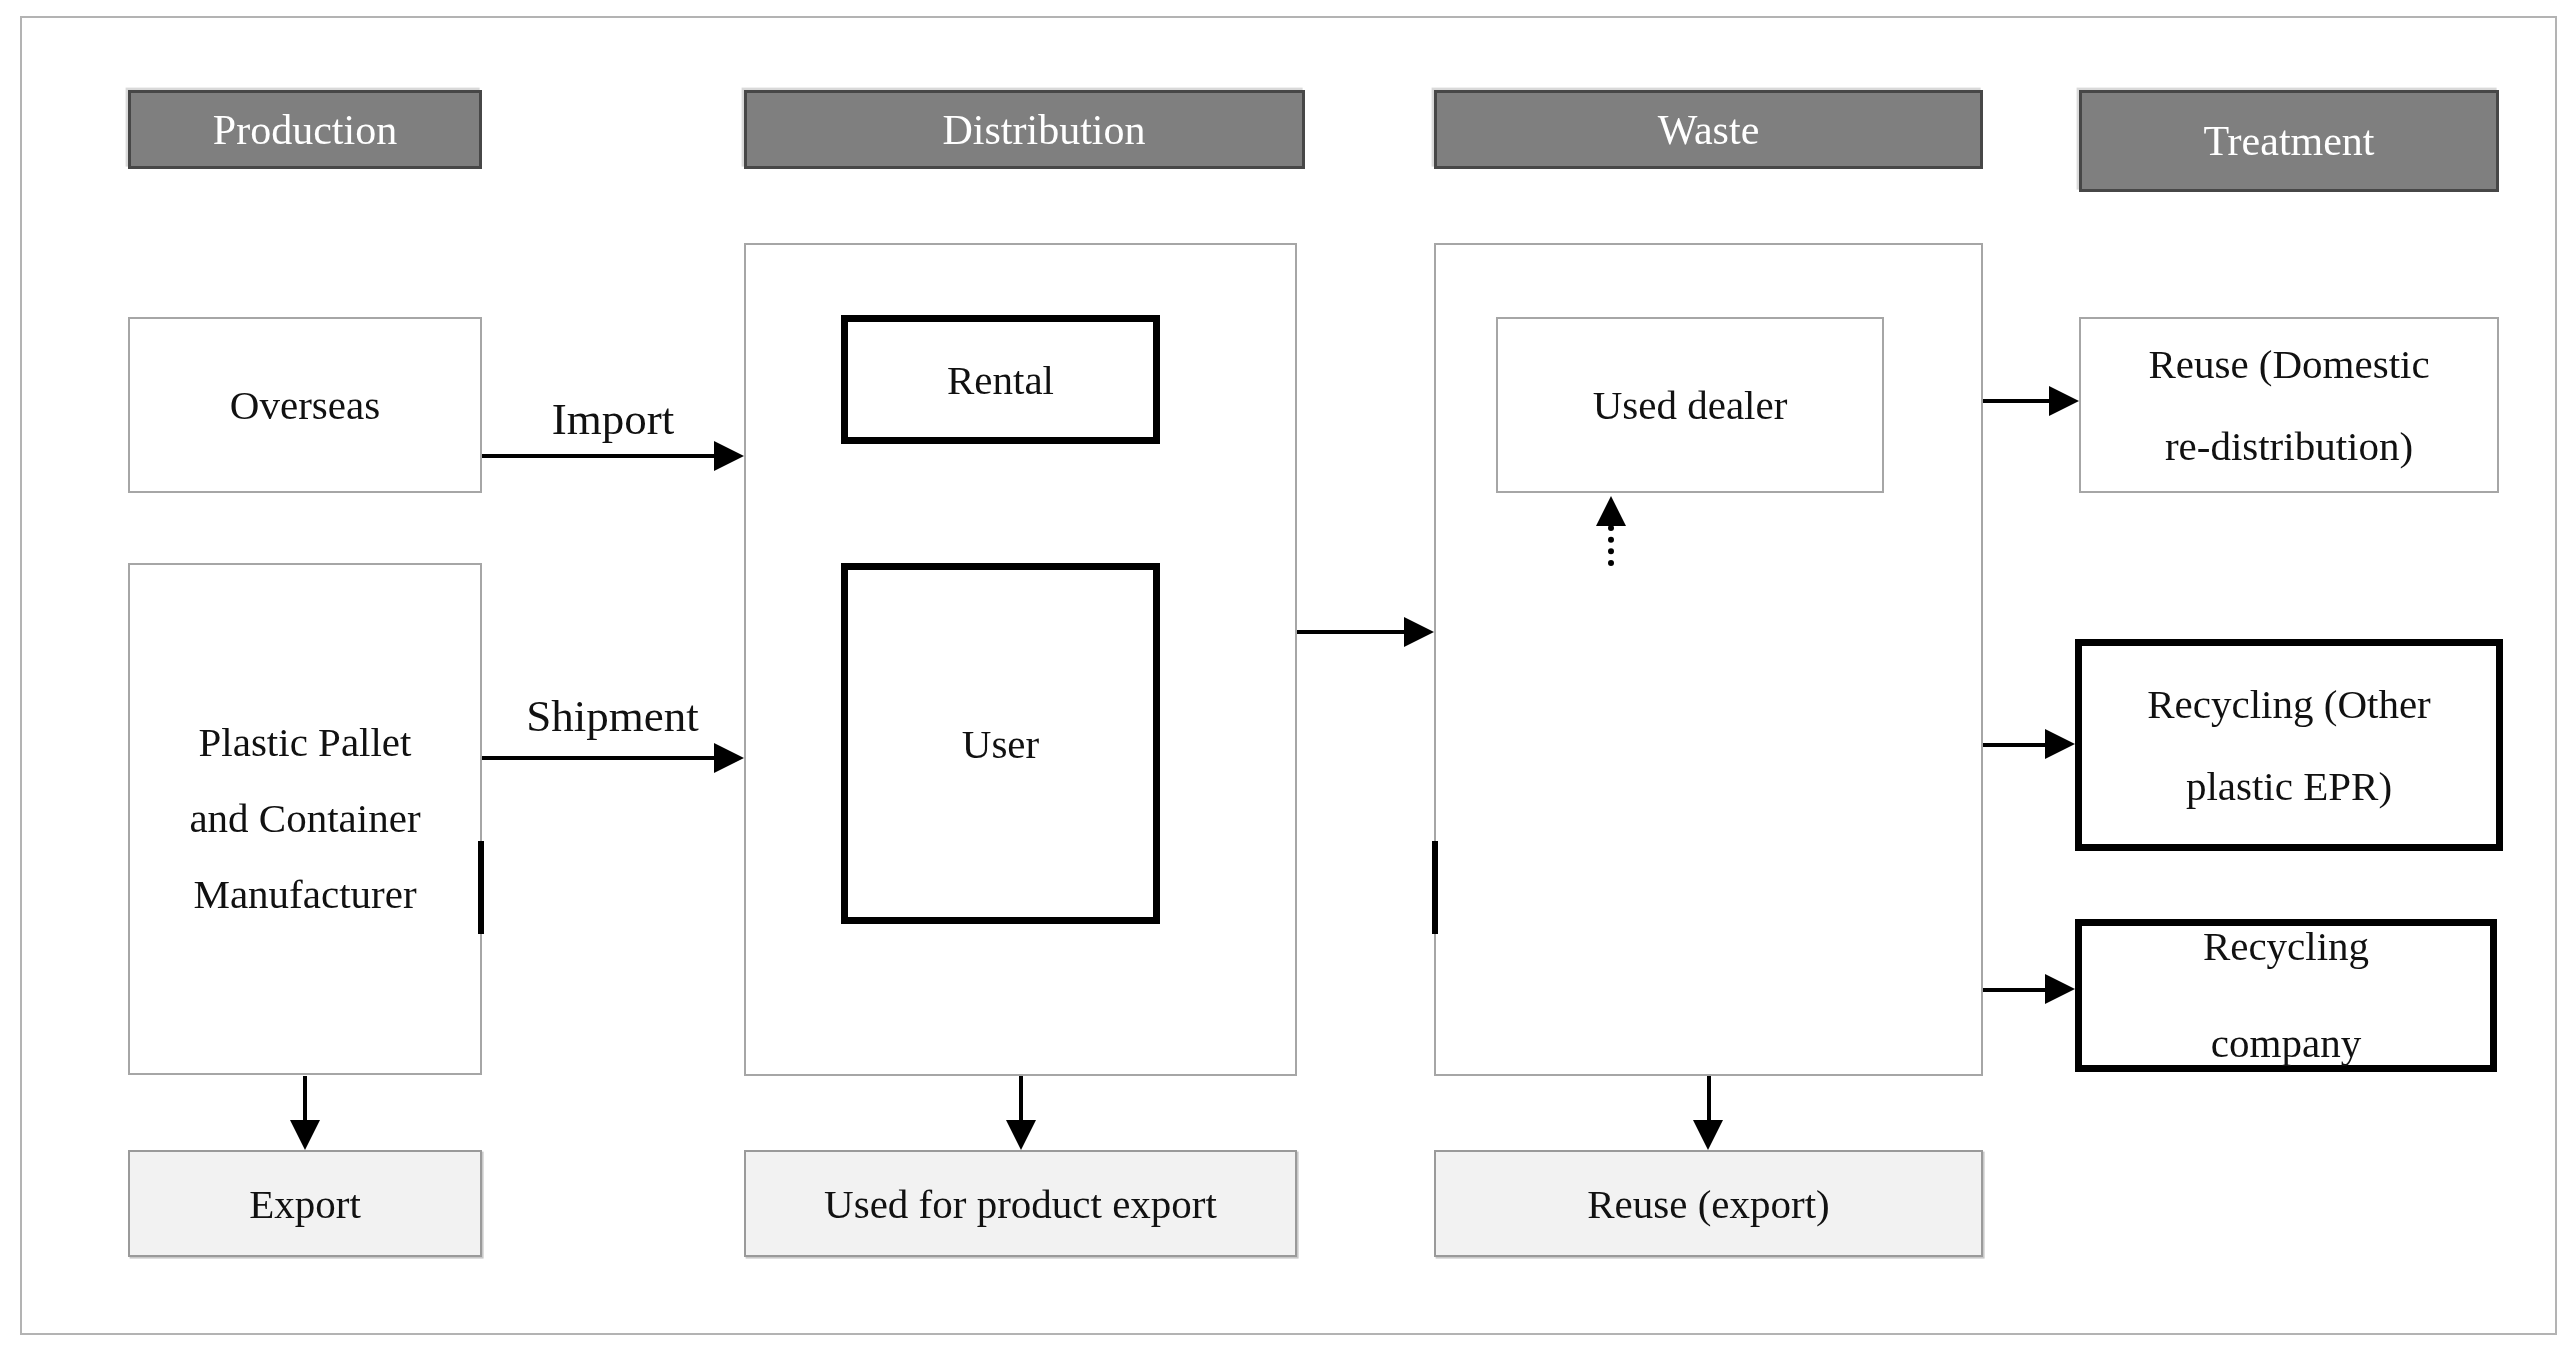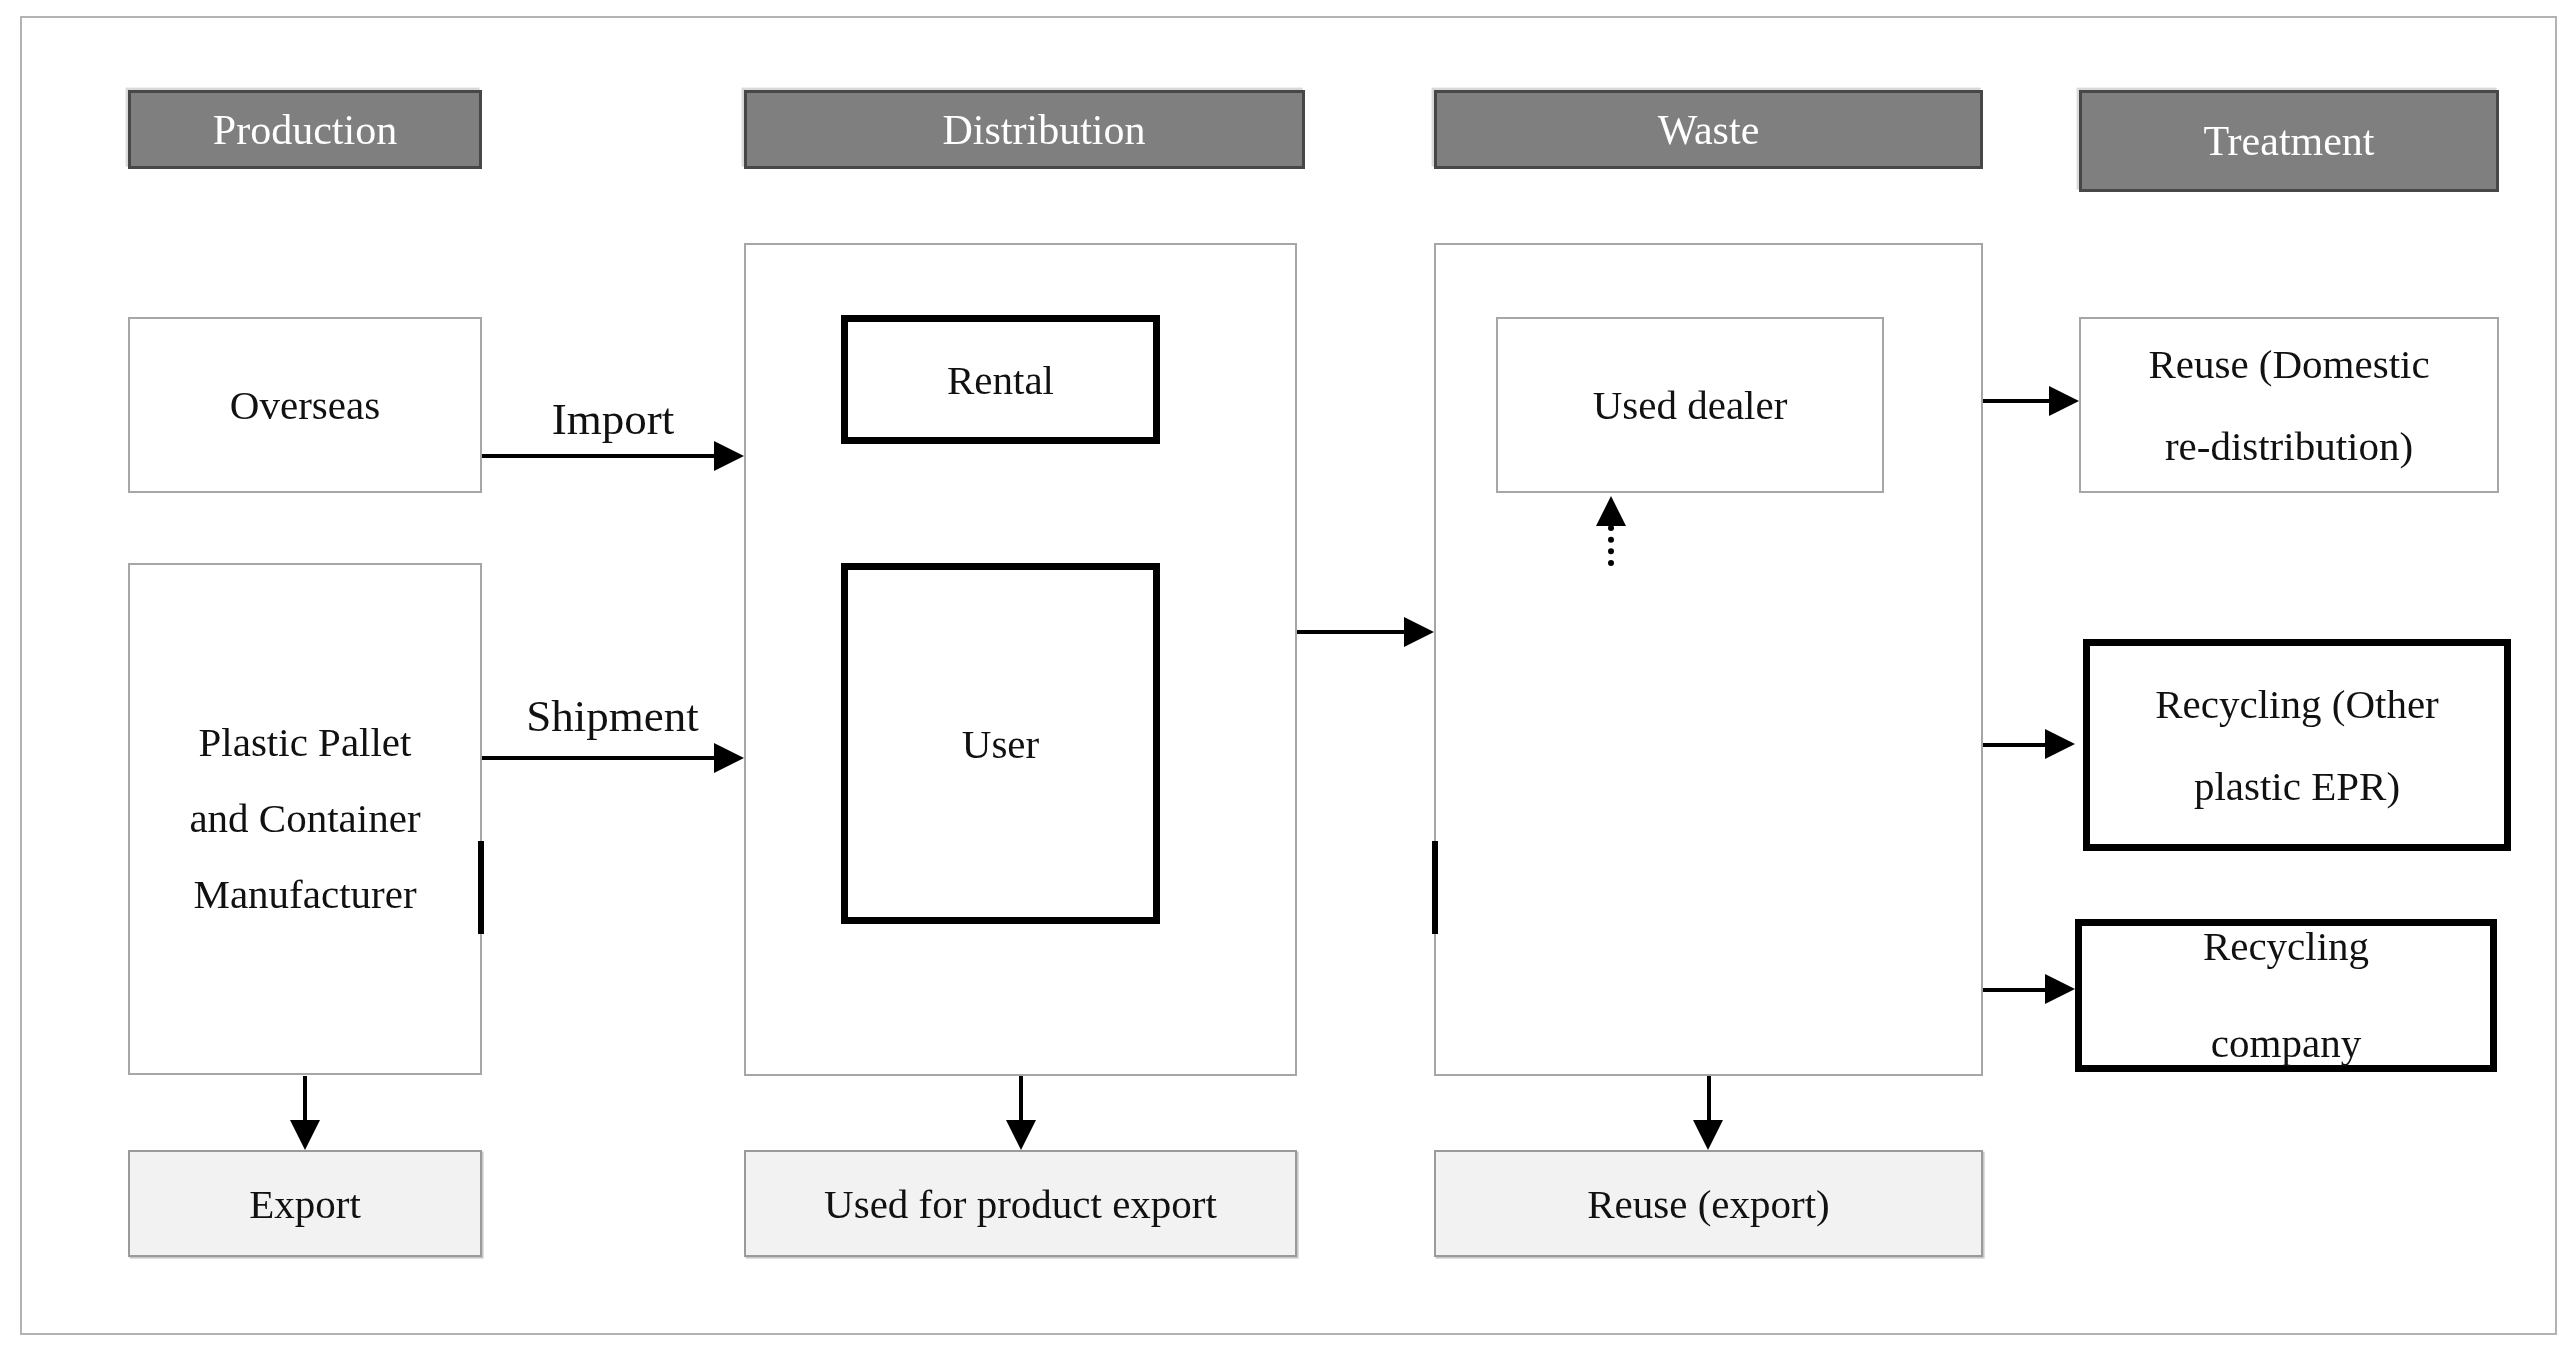--- a/index.html
+++ b/index.html
@@ -135,21 +135,21 @@
 
   <div class="abs node terminal" style="left:1434px; top:1150px; width:549px; height:107px;">
     <span>Reuse (export)</span>
   </div>
 
   <div class="abs node thin" style="left:2079px; top:317px; width:420px; height:176px;">
     <span class="line">Reuse (Domestic</span>
     <span class="line">re-distribution)</span>
   </div>
 
-  <div class="abs node thick" style="left:2075px; top:639px; width:428px; height:212px;margin-left:8px;">
+  <div class="abs node thick" style="left:2075px; top:639px; width:428px; height:212px;">
     <span class="line">Recycling (Other</span>
     <span class="line">plastic EPR)</span>
   </div>
 
   <div class="abs node thick" style="left:2075px; top:919px; width:422px; height:153px;gap:21px;">
     <span class="line-tight">Recycling</span>
     <span class="line-tight">company</span>
   </div>
 
   <div class="abs flow-label" style="left:503px; top:393px; width:220px;">Import</div>

